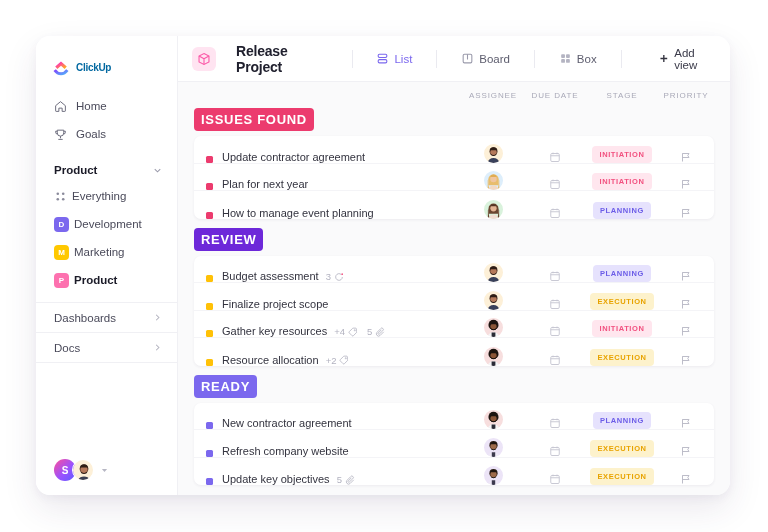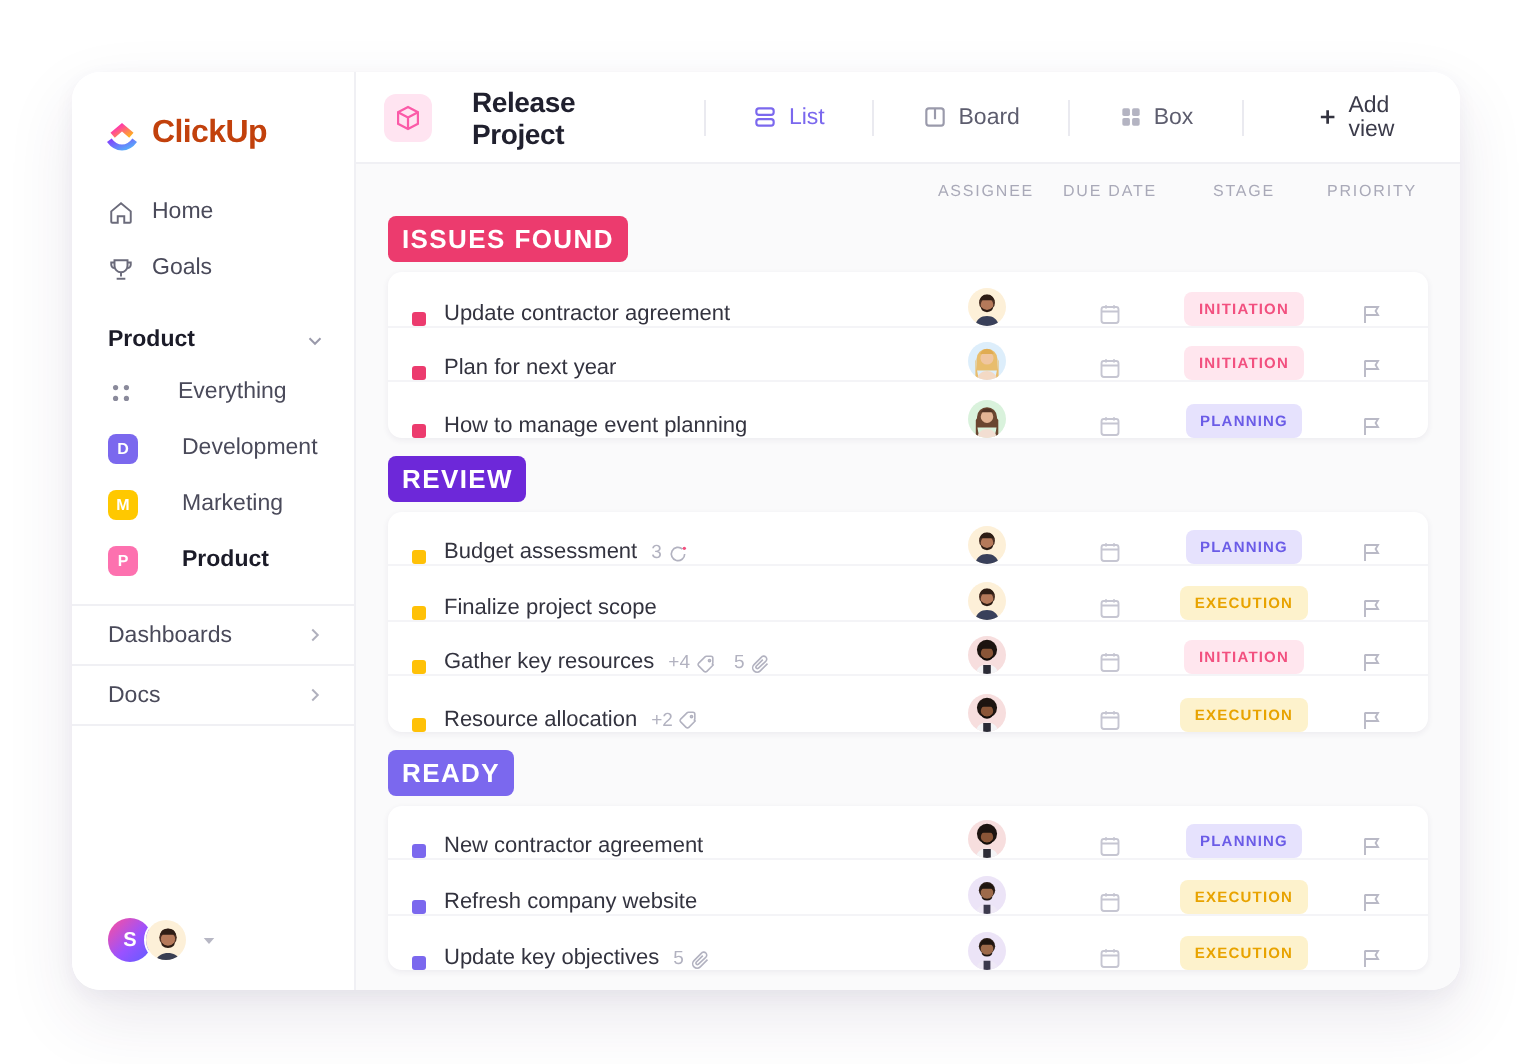--- a/index.html
+++ b/index.html
@@ -28,39 +28,39 @@
     background: #ffffff;
     border-right: 1px solid #f0f0f4;
     display: flex; flex-direction: column;
     position: relative;
   }
   .brand {
     display: flex; align-items: center; gap: 6px;
     padding: 16px 0 0 16px; height: 46px;
   }
   .brand-mark { width: 18px; height: 18px; display: block; }
-  .brand-name { font-size: 16px; font-weight: bold; color: #c2410c; letter-spacing: -.3px; }
+  .brand-name { font-size: 10px; font-weight: bold; color: #0369a1; letter-spacing: -.3px; }
 
   .nav-top { padding: 10px 0 6px 0; }
   .nav-item {
     display: flex; align-items: center; gap: 9px;
     height: 28px; padding-left: 18px;
     font-size: 11.5px; color: #4a4a5a; cursor: pointer;
   }
   .nav-icon { width: 13px; height: 13px; flex: 0 0 13px; display:block; color:#6b6b7b; }
 
   .section-head {
     display: flex; align-items: center; justify-content: space-between;
     padding: 10px 14px 6px 18px;
   }
   .section-title { font-size: 11.5px; font-weight: bold; color: #1b1b28; }
   .chev { width: 11px; height: 11px; color: #9a9aab; }
 
   .space-item {
-    display: flex; align-items: center; gap: 22px;
+    display: flex; align-items: center; gap: 5px;
     height: 28px; padding-left: 18px;
     font-size: 11.5px; color: #4a4a5a; cursor: pointer;
   }
   .space-item.active .space-label { color:#1b1b28; font-weight: bold; }
   .space-badge {
     width: 15px; height: 15px; flex: 0 0 15px;
     border-radius: 4px; color: #fff;
     font-size: 8px; font-weight: bold;
     display: flex; align-items: center; justify-content: center;
   }

